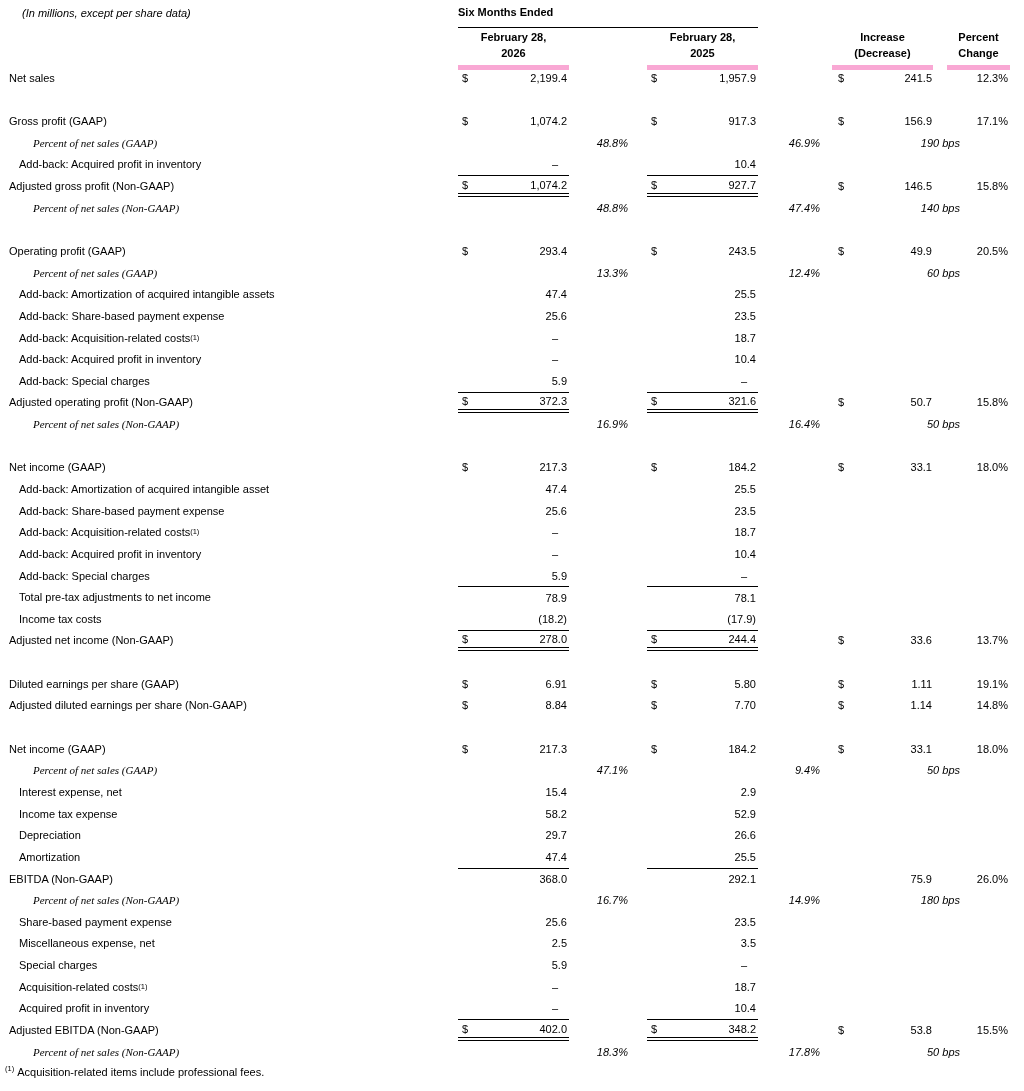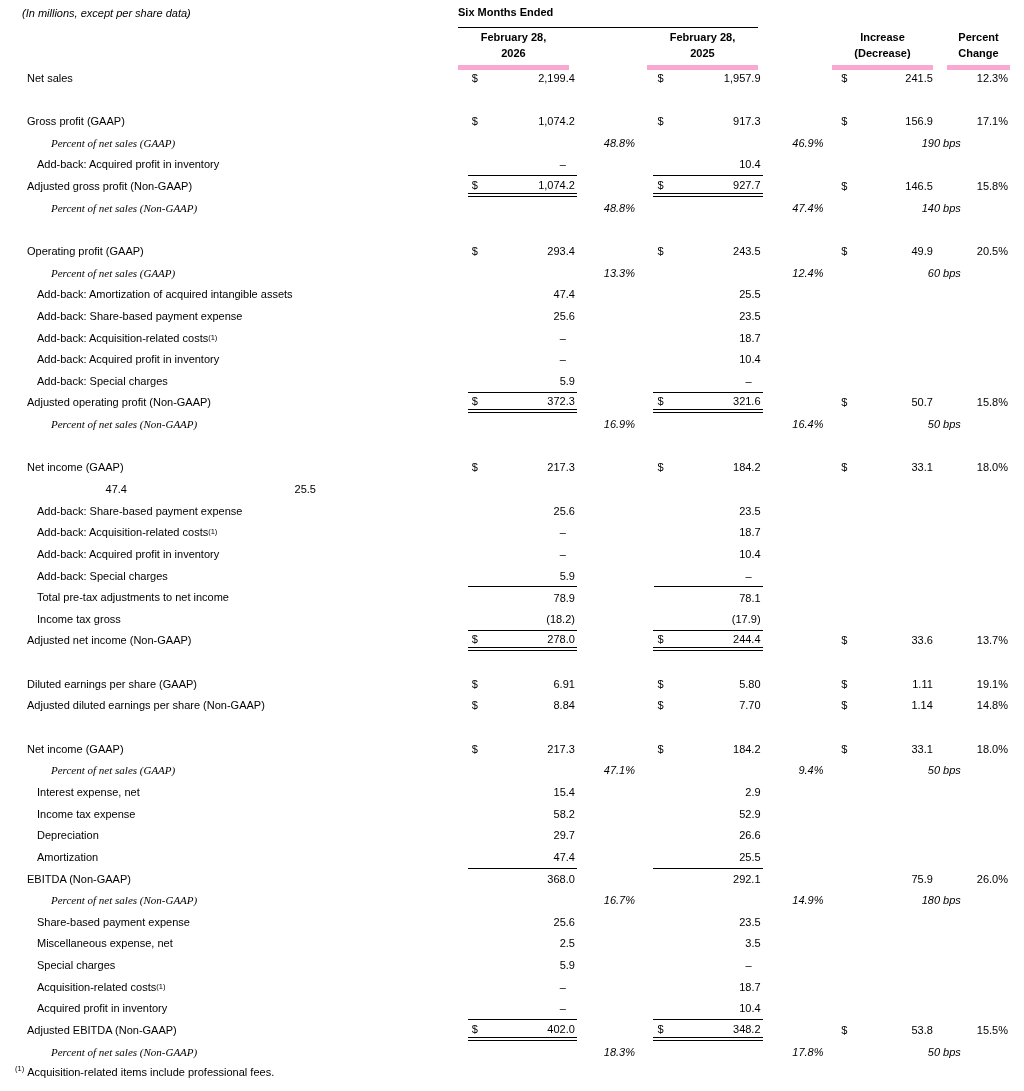--- a/index.html
+++ b/index.html
@@ -14,42 +14,42 @@
   .sme{left:458px;top:6px;width:300px;font-weight:700;
        padding-bottom:9px;border-bottom:1px solid #000;}
   .colhead{position:absolute;top:29px;text-align:center;font-weight:700;
        line-height:16px;padding-bottom:4px;border-bottom:5px solid #f9a8d4;}
   .h26{left:458px;width:111px;}
   .h25{left:647px;width:111px;}
   .hinc{left:832px;width:101px;}
   .hpct{left:947px;width:63px;}
   
   #rows{position:absolute;top:67px;left:0;width:1024px;}
-  .row{display:flex;height:21.65px;padding-left:18px;}
+  .row{display:flex;height:21.65px;}
   .cell{height:100%;display:flex;align-items:center;box-sizing:border-box;white-space:nowrap;}
   .c-label{width:458px;}
   .ind0{padding-left:9px;}
   .ind1{padding-left:19px;}
   .ind2{padding-left:33px;font-family:Liberation Serif, serif;}
   .c-v26,.c-v25{width:111px;justify-content:space-between;padding:0 2px 0 4px;}
   .c-p26{width:59px;justify-content:flex-end;}
   .c-sp1{width:19px;}
   .c-p25{width:62px;justify-content:flex-end;}
   .c-sp2{width:12px;}
   .c-inc{width:130px;justify-content:flex-end;}
   .incline{flex:1;display:flex;justify-content:space-between;padding-left:6px;padding-right:30px;}
   .bps{padding-right:2px;font-style:italic;}
   .c-pct{width:62px;justify-content:flex-end;padding-right:16px;}
   .dash{padding-right:9px;}
   .ra{border-top:1px solid #000;}
   .rt{border-bottom:4px double #000;}
   .it .c-label,.it .c-p26,.it .c-p25{font-style:italic;}
   sup{font-size:7.5px;vertical-align:super;line-height:0;}
   
-  .footnote{left:15px;top:1066px;}
+  .footnote{left:5px;top:1066px;}
   .footnote sup{margin-right:3px;}
 </style>
 </head>
 <body>
 
 <div class="abs units">(In millions, except per share data)</div>
 
 <div class="abs sme">Six Months Ended</div>
 
 <div class="colhead h26">
@@ -386,20 +386,23 @@
       <div class="cell c-sp2"></div>
       <div class="cell c-inc">
         <div class="incline">
           <span class="cur">$</span>
           <span>33.1</span>
         </div>
       </div>
       <div class="cell c-pct">18.0%</div>
     </div>
     <div class="row">
+      <div class="cell c-label ind1">
+        <span>Add-back: Amortization of acquired intangible asset</span>
+      </div>
       <div class="cell c-v26">
         <span class="cur"></span>
         <span>47.4</span>
       </div>
       <div class="cell c-p26"></div>
       <div class="cell c-sp1"></div>
       <div class="cell c-v25">
         <span class="cur"></span>
         <span>25.5</span>
       </div>
@@ -499,21 +502,21 @@
         <span class="cur"></span>
         <span>78.1</span>
       </div>
       <div class="cell c-p25"></div>
       <div class="cell c-sp2"></div>
       <div class="cell c-inc"></div>
       <div class="cell c-pct"></div>
     </div>
     <div class="row">
       <div class="cell c-label ind1">
-        <span>Income tax gross</span>
+        <span>Income tax costs</span>
       </div>
       <div class="cell c-v26">
         <span class="cur"></span>
         <span>(18.2)</span>
       </div>
       <div class="cell c-p26"></div>
       <div class="cell c-sp1"></div>
       <div class="cell c-v25">
         <span class="cur"></span>
         <span>(17.9)</span>

